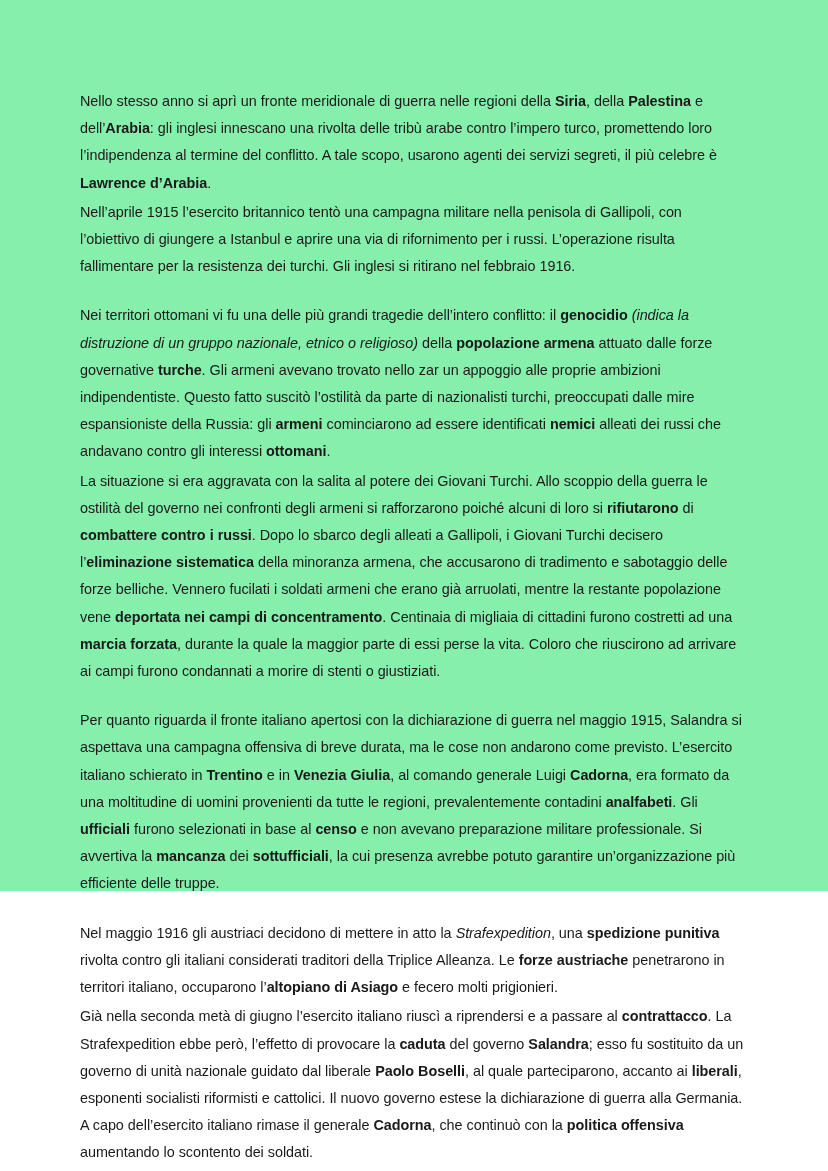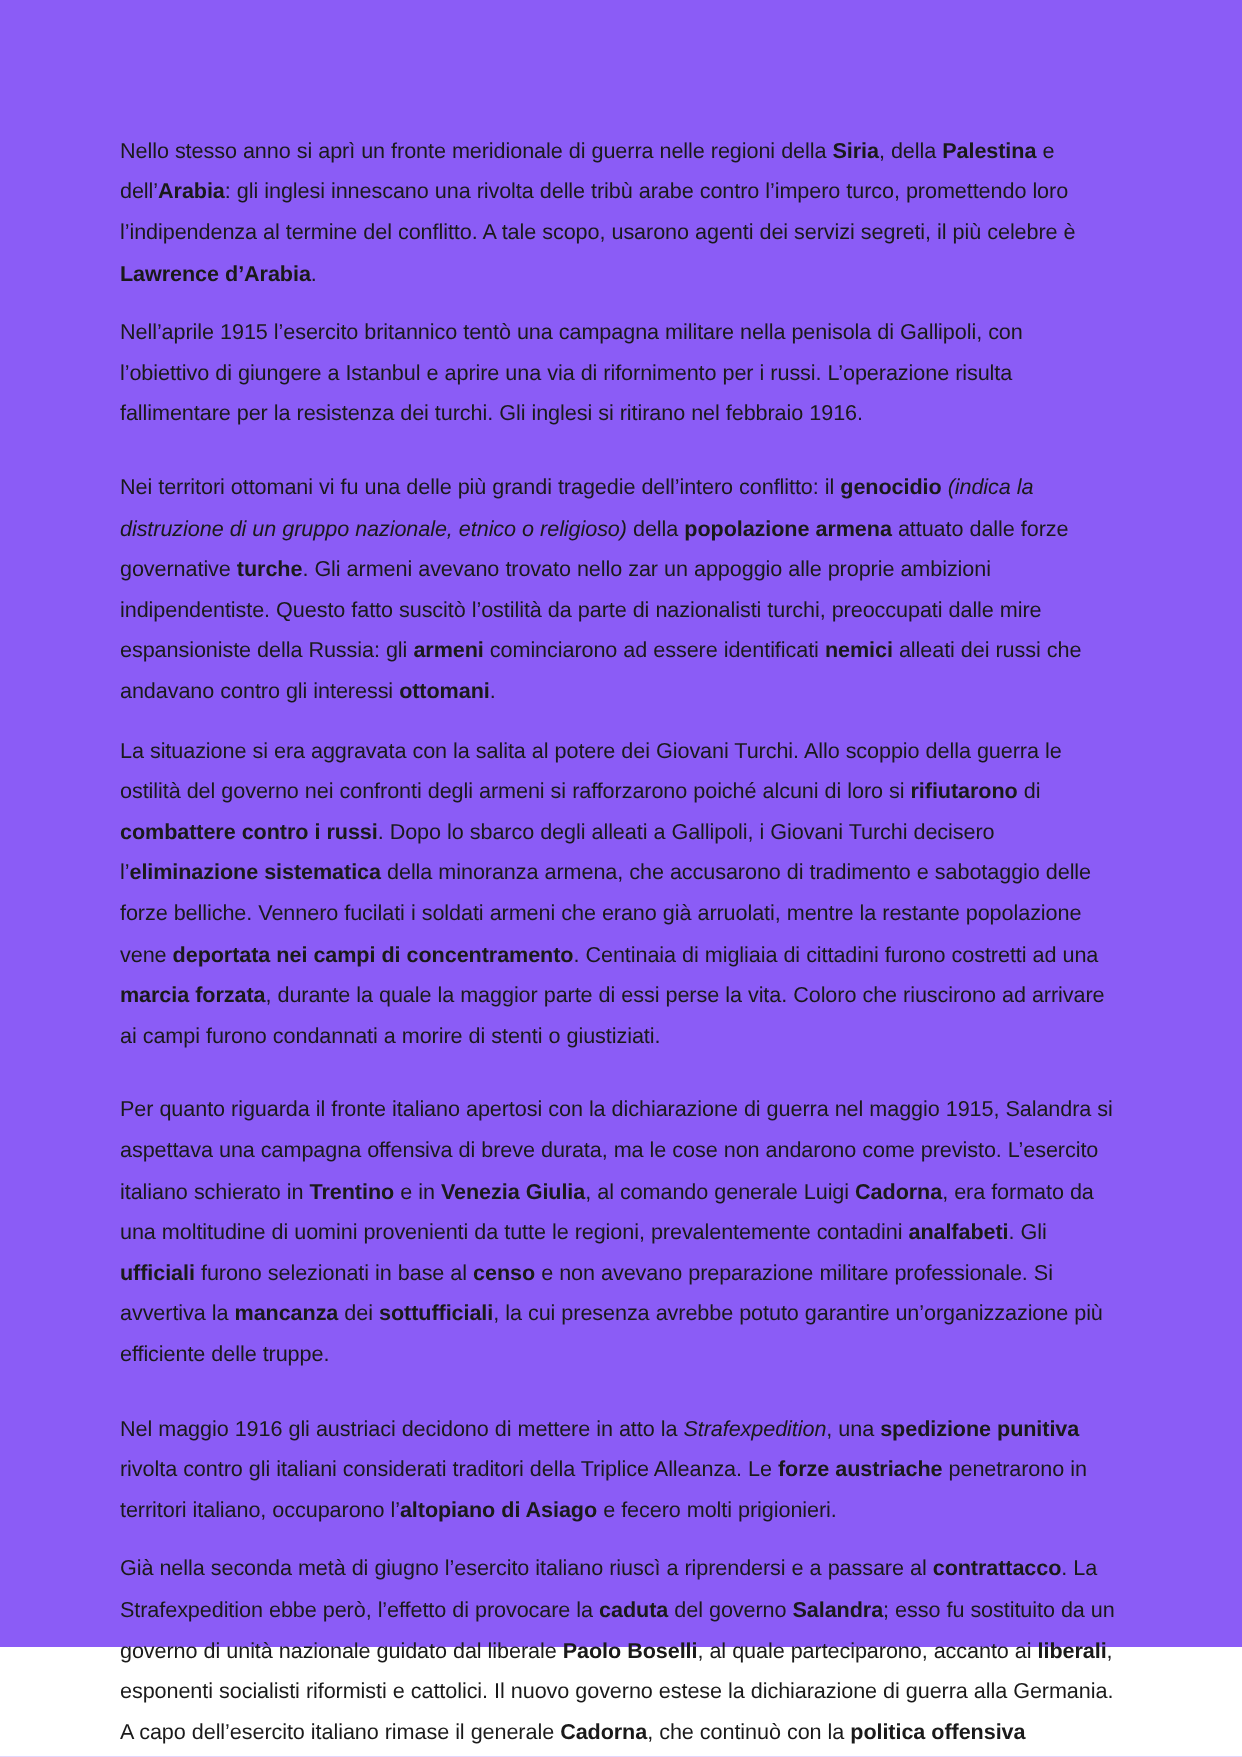--- a/index.html
+++ b/index.html
@@ -10,22 +10,22 @@
   body {
     width: 828px;
     height: 1171px;
     font-family: "Liberation Sans", sans-serif;
     color: #1a1a1a;
     -webkit-font-smoothing: antialiased;
   }
   .page {
     position: relative;
     width: 828px;
-    height: 1098px;
-    background: #8b5cf6;
+    height: 891px;
+    background: #86efac;
     box-sizing: border-box;
     padding: 88px 106px 0 80px;
   }
   .doc-body {
     width: 665px;
     font-size: 14.4px;
     line-height: 27.2px;
     text-align: left;
     color: #1a1a1a;
   }
@@ -38,21 +38,21 @@
     word-spacing: 0.1px;
   }
   
   .block {
     margin: 0 0 22px 0;
   }
   .block:last-child {
     margin-bottom: 0;
   }
   .block > .para + .para {
-    margin-top: 12px;
+    margin-top: 2px;
   }
   b, strong { font-weight: bold; }
   i, em { font-style: italic; }
 </style>
 </head>
 <body>
 
 <div class="page">
   <div class="doc-body" id="doc-body">
       <div class="block">

